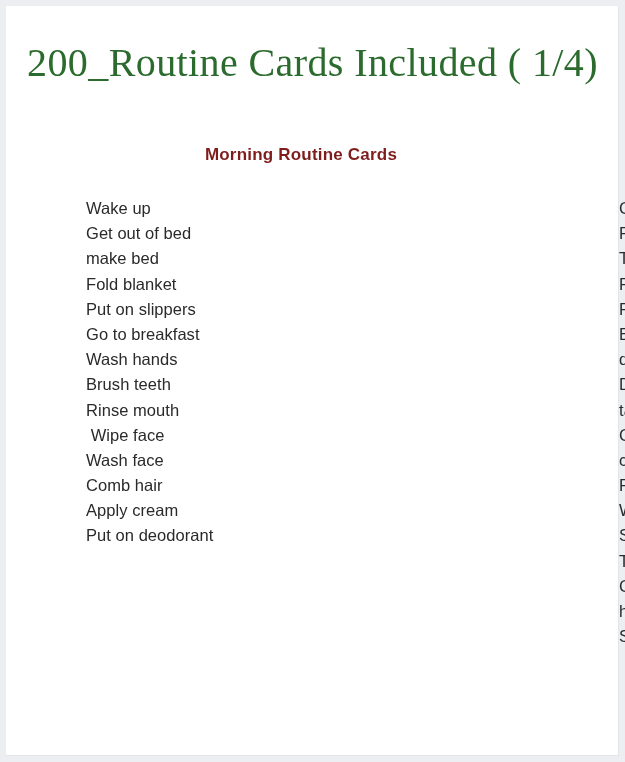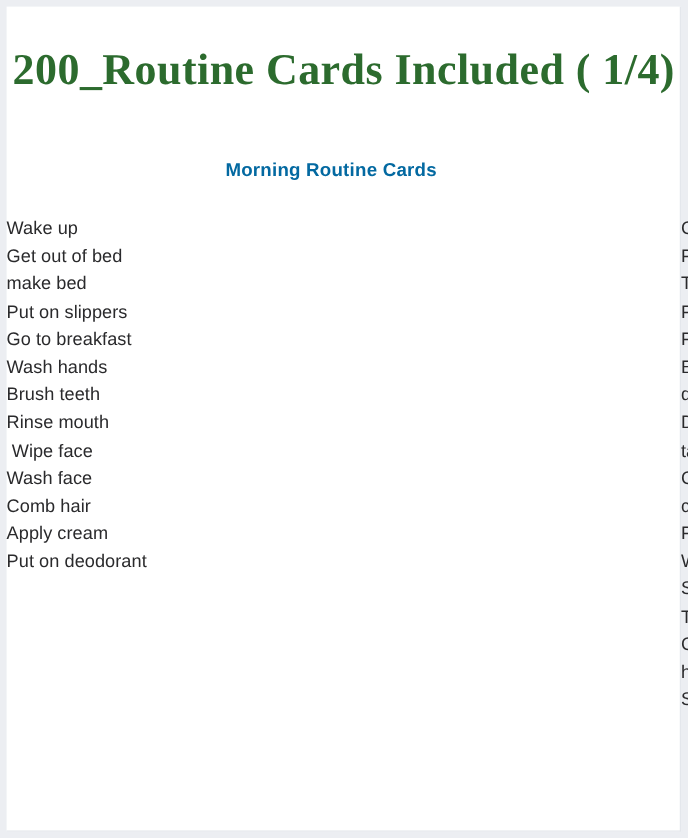--- a/index.html
+++ b/index.html
@@ -30,55 +30,55 @@
 
   
   #doc-title {
     position: absolute;
     left: 0;
     top: 34px;
     width: 613px;
     text-align: center;
     font-family: "Liberation Serif", serif;
     font-size: 40px;
-    font-weight: 700;
+    font-weight: 400;
     letter-spacing: 0.4px;
     color: #2c6b2e;
     white-space: pre;
     line-height: 1.15;
   }
 
   
   #section-heading {
     position: absolute;
     left: 0;
     top: 139px;
     width: 590px;
     text-align: center;
     font-family: "Liberation Sans", sans-serif;
     font-size: 17px;
     font-weight: bold;
     letter-spacing: 0.2px;
-    color: #0369a1;
+    color: #7f1d1d;
   }
 
   
   #card-columns {
     position: absolute;
     left: 0;
     top: 190px;
     width: 613px;
     display: flex;
     align-items: flex-start;
   }
   .card-column {
     display: flex;
     flex-direction: column;
   }
-  #column-left  { width: 280px; box-sizing: border-box; }
+  #column-left  { width: 280px; padding-left: 80px; box-sizing: border-box; }
   #column-right { width: 333px; padding-left: 366px; box-sizing: border-box; }
 
   .routine-item {
     font-family: "Liberation Sans", sans-serif;
     font-size: 16.5px;
     font-weight: 400;
     color: #2a2a2c;
     line-height: 25.2px;
     height: 25.2px;
     white-space: pre;
@@ -92,20 +92,21 @@
 
   <div id="doc-title">200_Routine Cards Included ( 1/4)</div>
 
   <div id="section-heading">Morning Routine Cards</div>
 
   <div id="card-columns">
     <div class="card-column" id="column-left">
         <div class="routine-item">Wake up</div>
         <div class="routine-item">Get out of bed</div>
         <div class="routine-item">make bed</div>
+        <div class="routine-item">Fold blanket</div>
         <div class="routine-item">Put on slippers</div>
         <div class="routine-item">Go to breakfast</div>
         <div class="routine-item">Wash hands</div>
         <div class="routine-item">Brush teeth</div>
         <div class="routine-item">Rinse mouth</div>
         <div class="routine-item"> Wipe face</div>
         <div class="routine-item">Wash face</div>
         <div class="routine-item">Comb hair</div>
         <div class="routine-item">Apply cream</div>
         <div class="routine-item">Put on deodorant</div>

